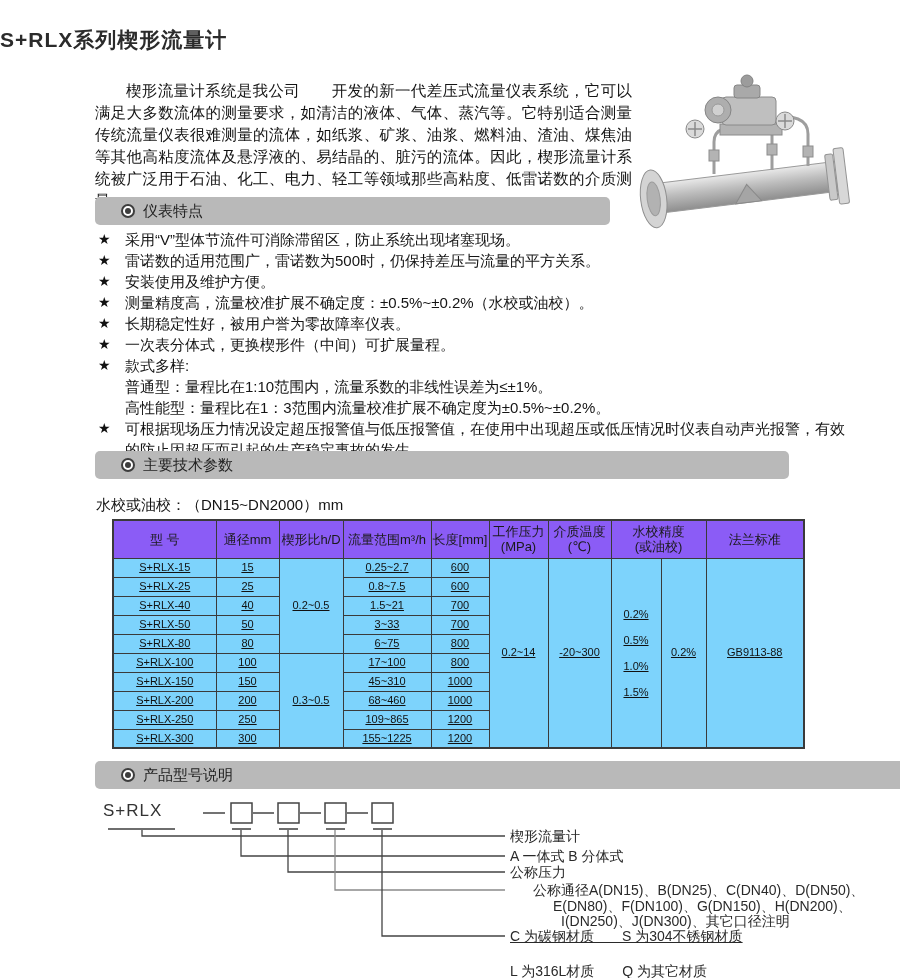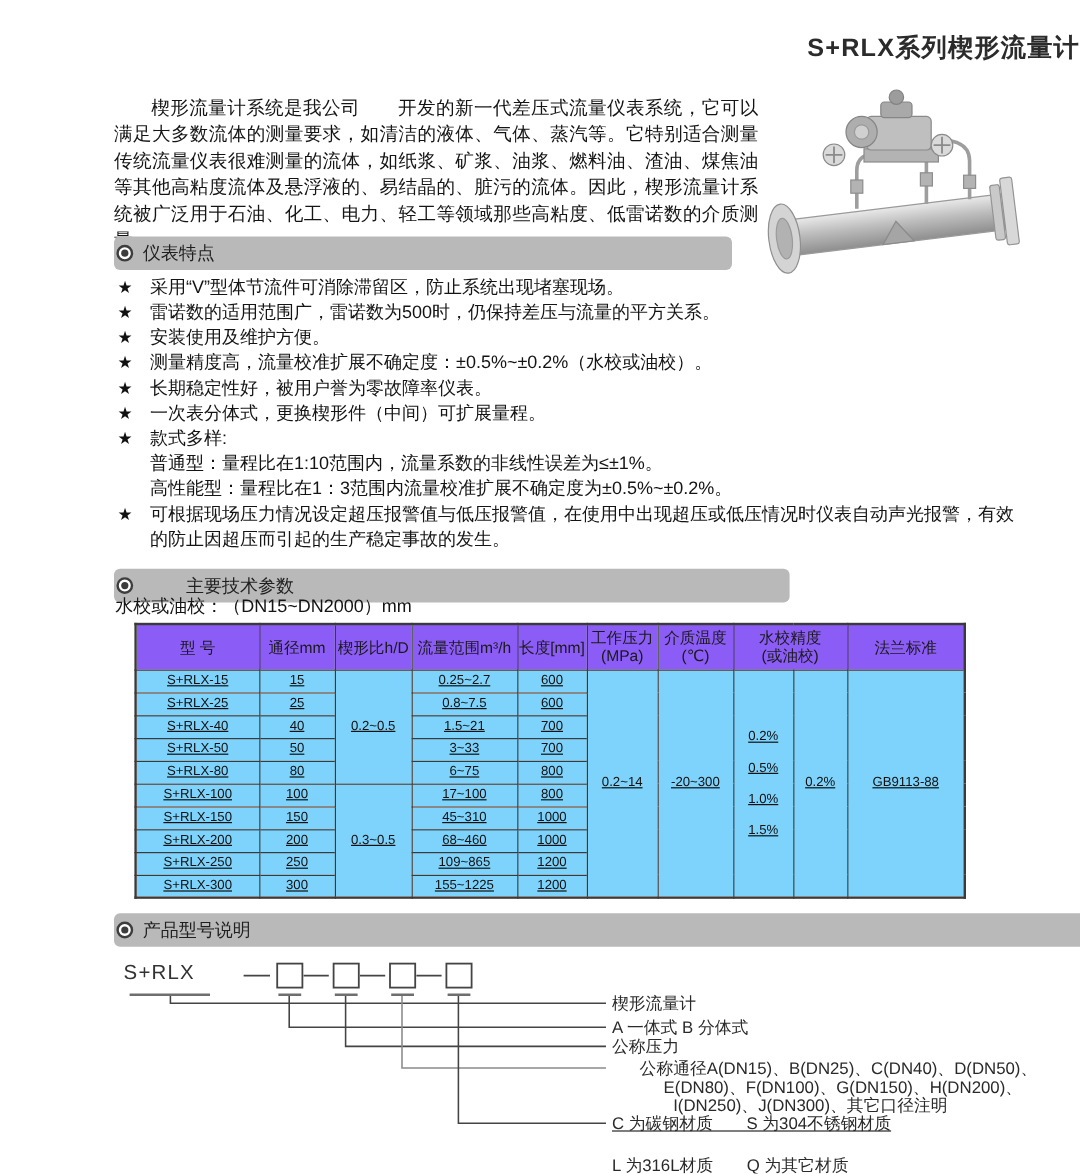--- a/index.html
+++ b/index.html
@@ -1,32 +1,32 @@
 <!DOCTYPE html>
 <html><head>
 <meta charset="utf-8">
 <style>
   * { margin:0; padding:0; box-sizing:border-box; }
   html,body { width:900px; height:978px; background:#ffffff; overflow:hidden;
     font-family:"Liberation Sans","DejaVu Sans",sans-serif; color:#1c1c1c; }
   #page { position:relative; width:900px; height:978px; }
 
-  .page-title { position:absolute; top:26px; left:0; width:900px; text-align:right;
-    font-size:21px; font-weight:600; letter-spacing:1px; color:#2b2b2b;padding-left:28px; }
+  .page-title { position:absolute; top:26px; left:0; width:900px; text-align:left;
+    font-size:21px; font-weight:600; letter-spacing:1px; color:#2b2b2b; }
 
   .intro-text { position:absolute; left:95px; top:80px; width:537px;
     font-size:15.5px; line-height:22px; text-align:justify; text-indent:2em; color:#141414; }
 
   .product-figure { position:absolute; left:622px; top:70px; width:268px; height:182px; }
 
   .section-bar { position:absolute; left:95px; height:28px; background:#b9b9b9;
-    border-radius:5px; display:flex; align-items:center; padding-left:2px;
+    border-radius:5px; display:flex; align-items:center; padding-left:26px;
     font-size:15px; color:#1f1f1f; }
   .bar-features { top:197px; width:515px; }
-  .bar-params   { top:474px; width:563px;gap:36px; }
+  .bar-params   { top:451px; width:694px; }
   .bar-model    { top:761px; width:846px; }
   .bullseye { width:14px; height:14px; border:2px solid #3d3d3d; border-radius:50%;
     margin-right:8px; display:flex; align-items:center; justify-content:center; background:#fff; }
   .bullseye i { display:block; width:6px; height:6px; background:#3d3d3d; border-radius:50%; }
 
   .features-list { position:absolute; left:98px; top:229px; width:754px;
     font-size:15px; line-height:21px; color:#141414; }
   .feature-item { display:flex; }
   .feature-star { width:27px; flex:0 0 27px; color:#111; font-size:14px; }
   .feature-text { flex:1; }

